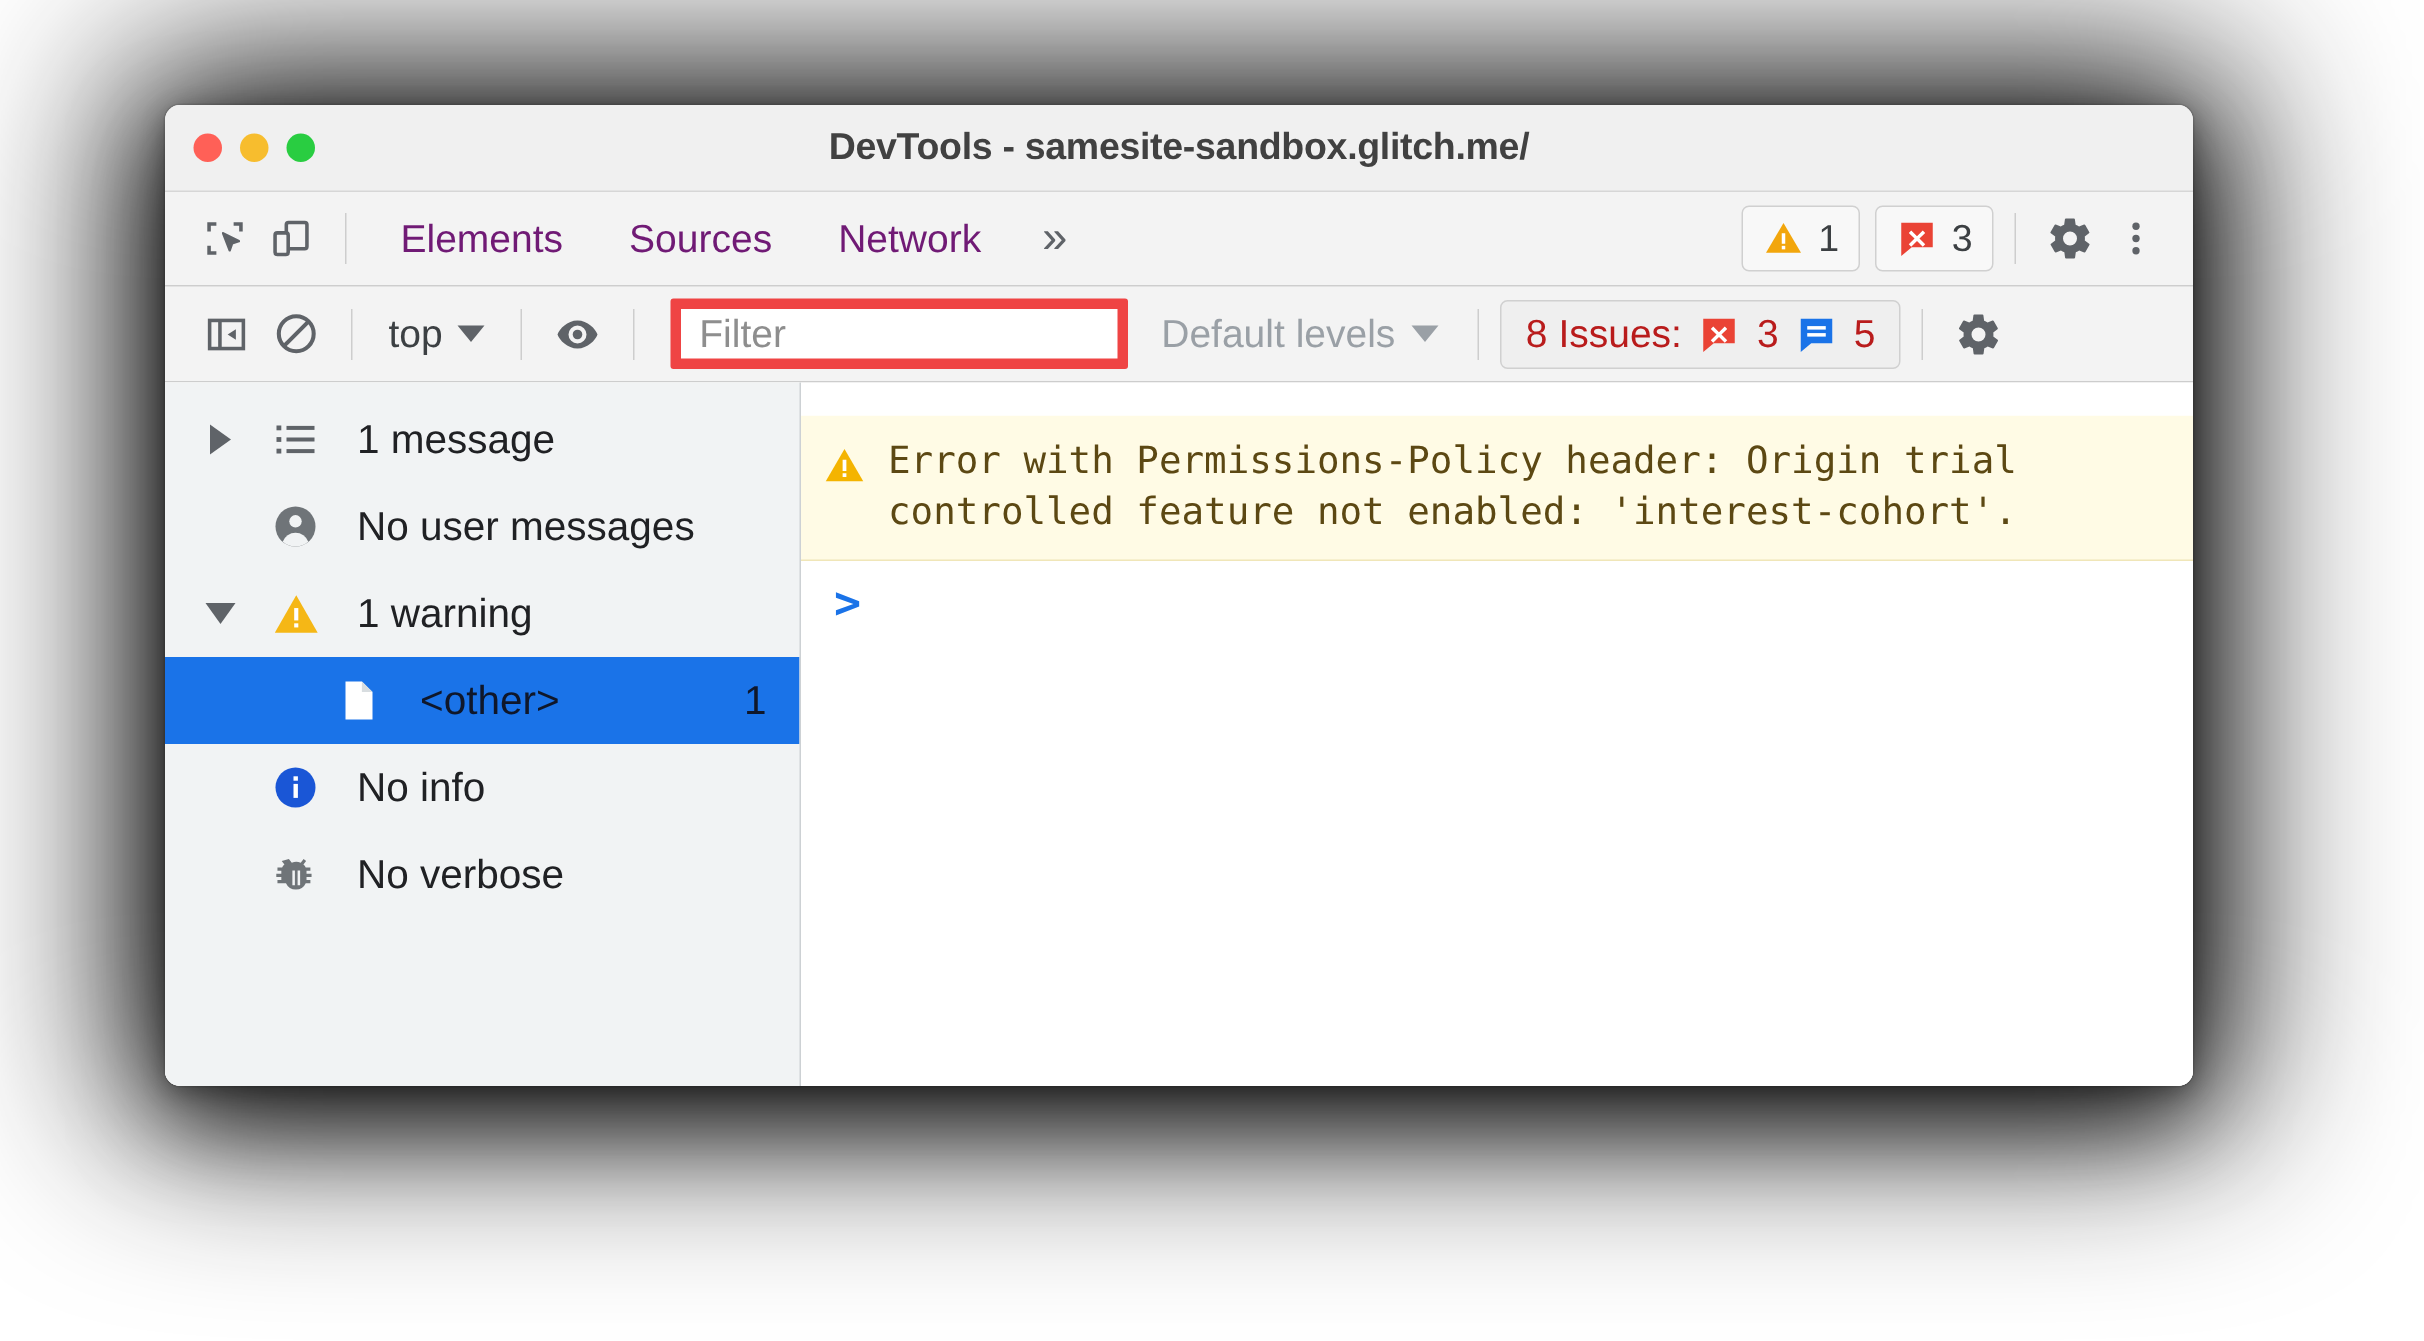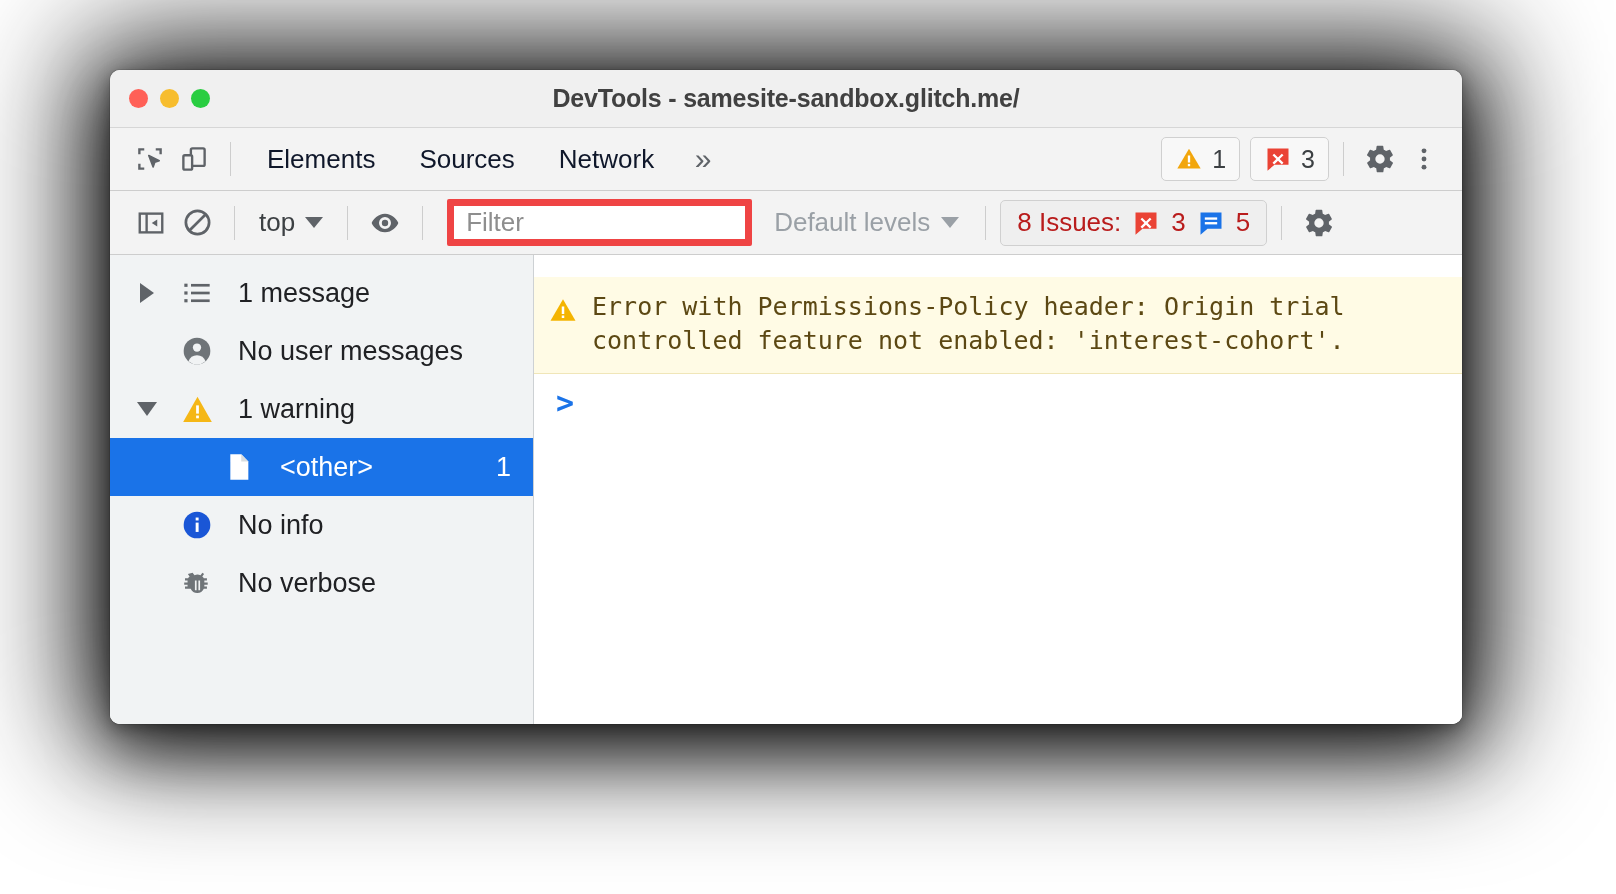--- a/index.html
+++ b/index.html
@@ -84,21 +84,21 @@
     width: 1px; height: 34px;
     background: #cdcdcd;
     margin: 0 14px;
   }
   .tabs { display: flex; align-items: flex-end; height: 63px; }
   .tab {
     height: 63px;
     display: flex; align-items: center;
     padding: 0 22px;
     font-size: 26px;
-    color: #0f172a;
+    color: #701a75;
     position: relative;
     white-space: nowrap;
   }
   .tab.active { color: #202124; }
   .tab.active::after {
     content: "";
     position: absolute;
     left: 0; right: 0; bottom: 0;
     height: 4px;
     background: #1a73e8;
@@ -235,21 +235,21 @@
   }
   .side-row .s-icon {
     width: 46px; flex: 0 0 46px;
     display: flex; align-items: center; justify-content: center;
     margin-left: 10px;
   }
   .side-row .s-label { margin-left: 18px; }
   .side-row .s-count { margin-left: auto; font-size: 27px; }
   .side-row.selected {
     background: #1a73e8;
-    color: #ffffff;
+    color: #0f172a;
     text-align: center;
   }
 
   .console-pane {
     flex: 1 1 auto;
     background: #ffffff;
     min-width: 0;
     overflow: hidden;
     margin-top: 22px;
   }

